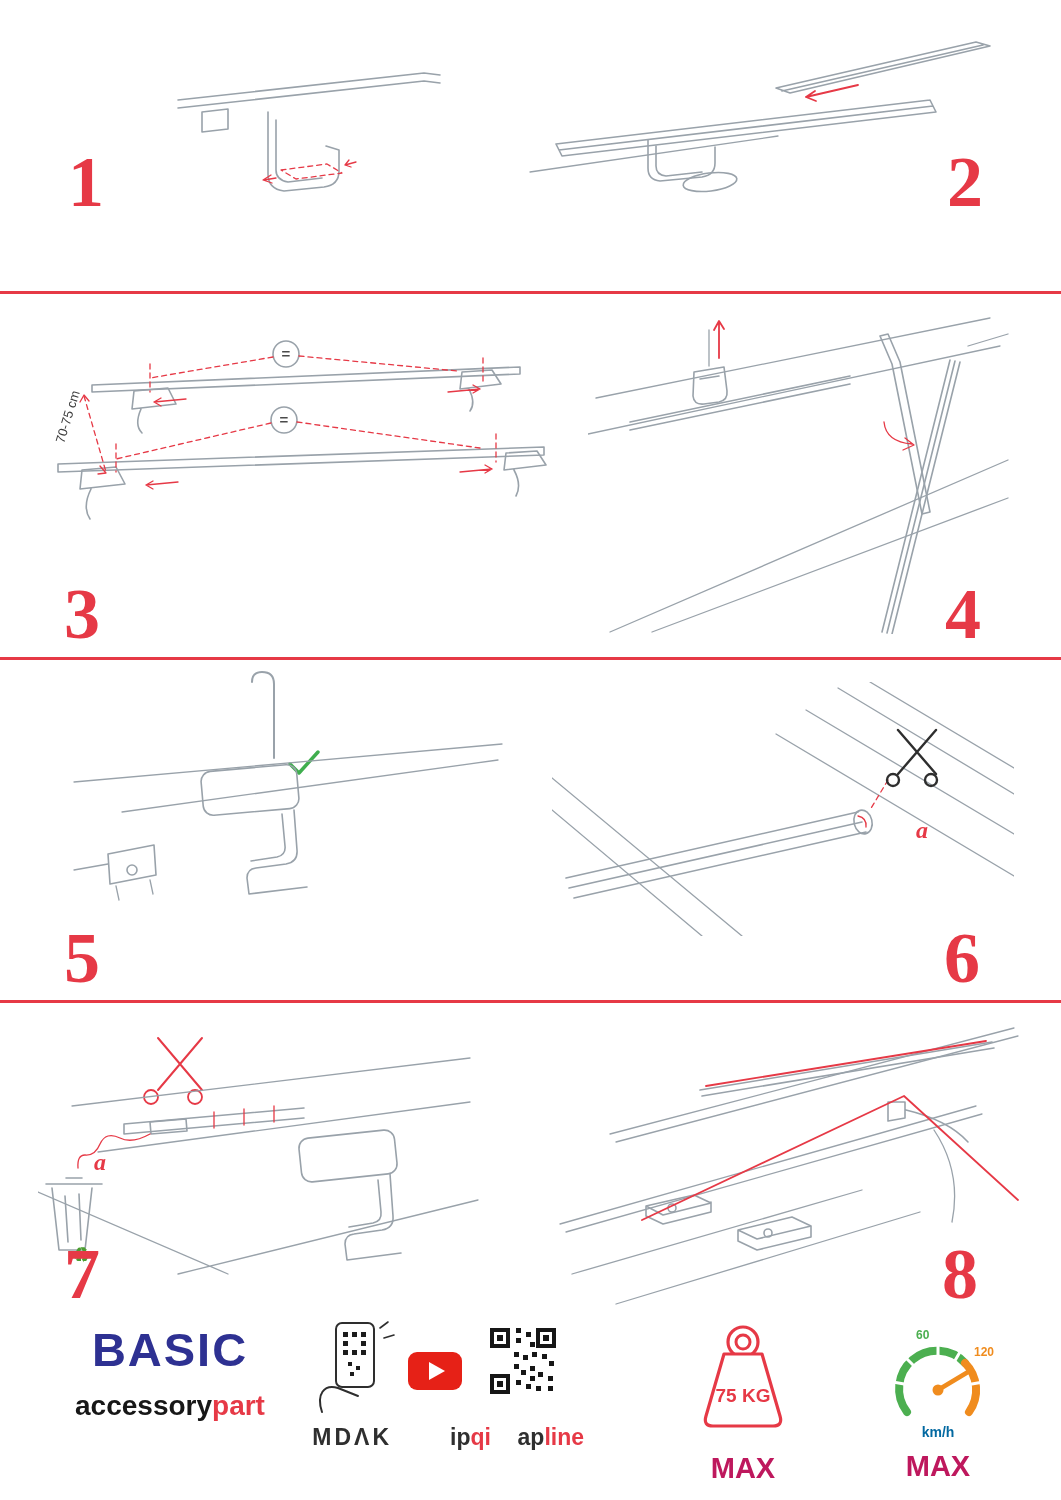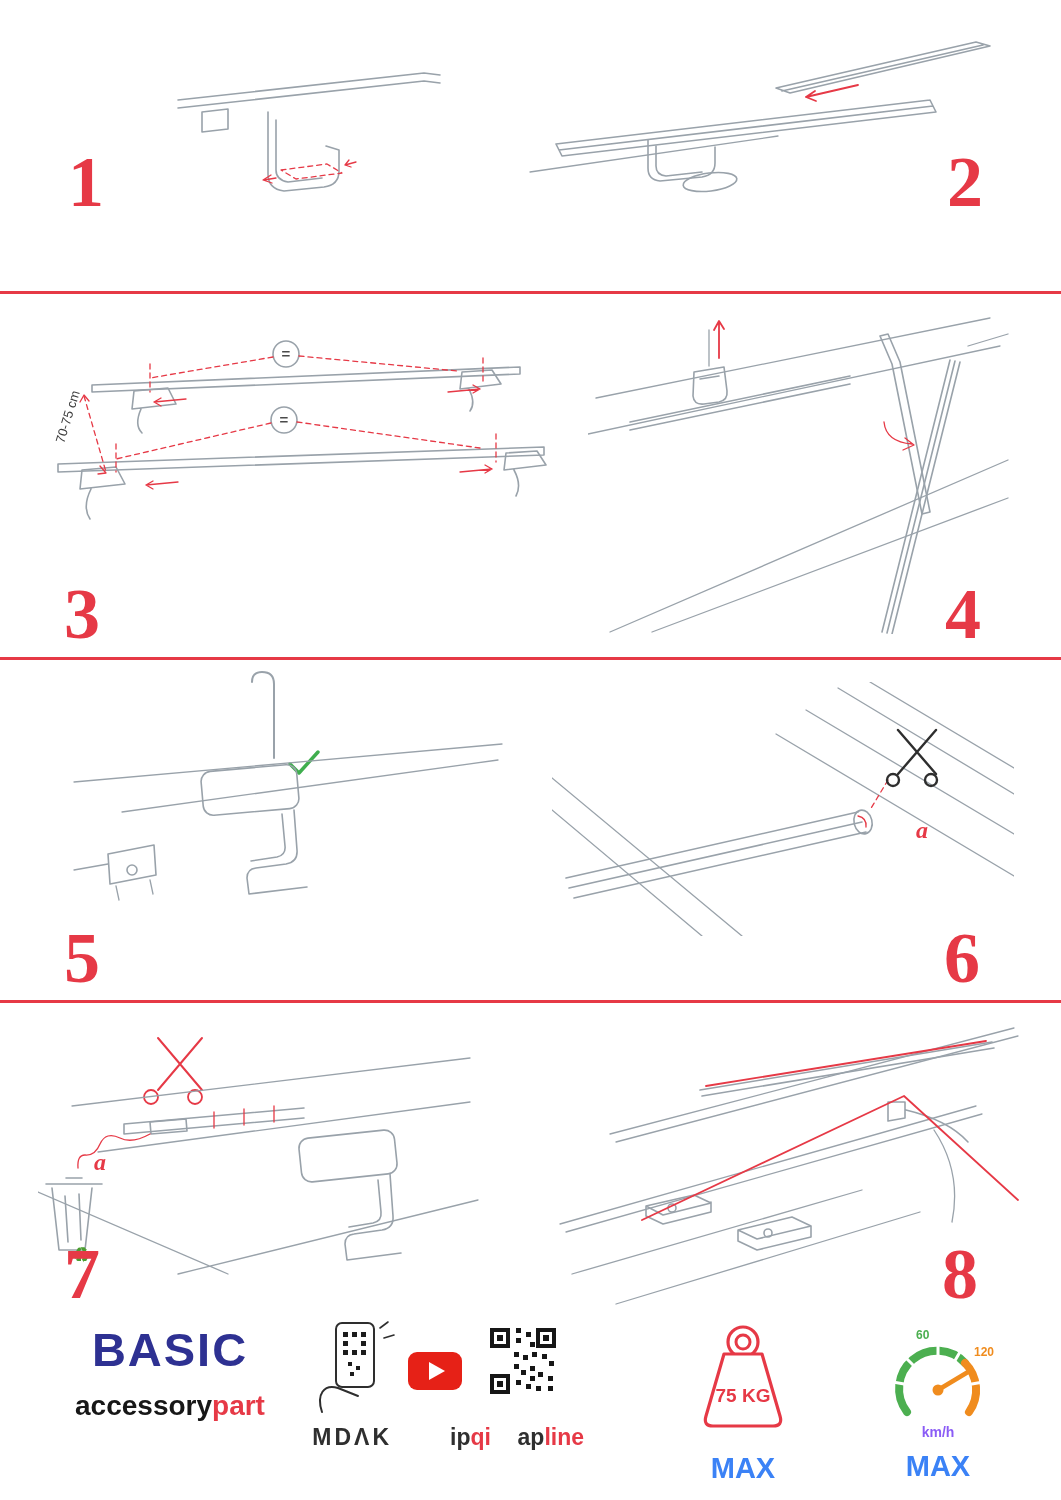--- a/index.html
+++ b/index.html
@@ -21,22 +21,22 @@
   .grn{stroke:#3fae4e;fill:none;stroke-width:3.5;stroke-linecap:round;stroke-linejoin:round;}
   .eq{font:bold 15px "Liberation Sans",sans-serif;fill:#4a4a4a;}
   .dim{font:13px "Liberation Sans",sans-serif;fill:#3c3c3c;}
   .part-a{font:italic bold 24px "Liberation Serif",serif;fill:var(--accent);}
   .recycle{font:21px "DejaVu Sans",sans-serif;fill:#4a9e2f;}
   
   .brand-title{position:absolute;left:62px;top:1322px;width:216px;text-align:center;font-size:47px;font-weight:bold;letter-spacing:2px;color:var(--brand-blue);}
   .brand-sub{position:absolute;left:62px;top:1390px;width:216px;text-align:center;font-size:28px;font-weight:bold;color:#171717;}
   .red-txt{color:var(--accent);}
   .partner-label{position:absolute;top:1424px;text-align:right;font-size:23px;font-weight:bold;color:#2f2f2f;}
-  .max-label{position:absolute;text-align:center;font-size:29px;font-weight:bold;color:#3b82f6;}
-  .kmh-label{position:absolute;left:880px;top:1424px;width:116px;text-align:center;font-size:14px;font-weight:bold;color:#8b5cf6;}
+  .max-label{position:absolute;text-align:center;font-size:29px;font-weight:bold;color:#be185d;}
+  .kmh-label{position:absolute;left:880px;top:1424px;width:116px;text-align:center;font-size:14px;font-weight:bold;color:#0369a1;}
   .w75{font:bold 19px "Liberation Sans",sans-serif;fill:var(--accent);}
   .sp-lo{font:bold 12px "Liberation Sans",sans-serif;fill:var(--green);}
   .sp-hi{font:bold 12px "Liberation Sans",sans-serif;fill:var(--orange);}
 </style>
 </head>
 <body>
 
 <div class="page">
 
   <svg class="abs" style="left:168px;top:58px" width="280" height="180" viewBox="0 0 280 180">

